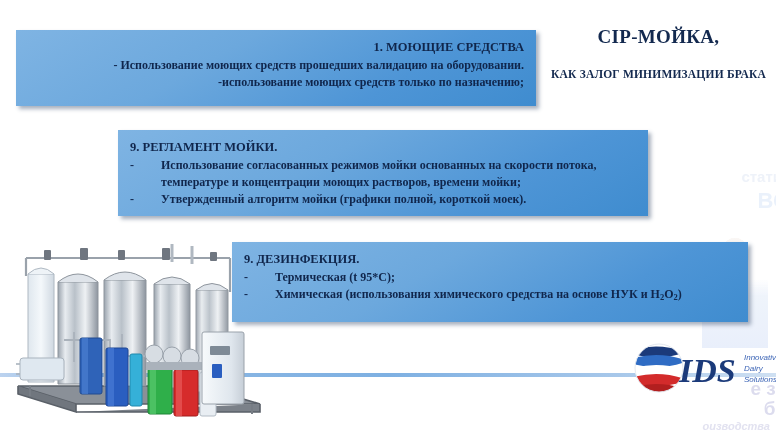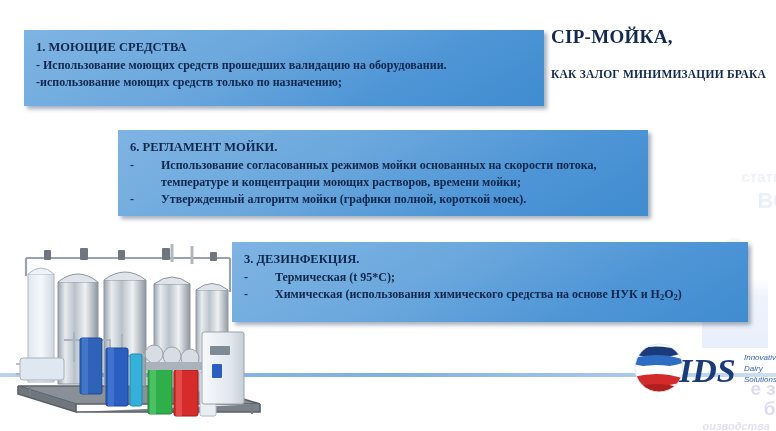--- a/index.html
+++ b/index.html
@@ -23,36 +23,36 @@
                  background:
                    radial-gradient(ellipse 20px 24px at 50% 26%, #f3ece6 0%, #faf7f4 70%, rgba(255,255,255,0) 72%),
                    linear-gradient(180deg, rgba(255,255,255,0) 45%, #eef3fb 58%, #e7eefb 100%);
                  opacity:.9; }
 
   
   .hline { position:absolute; left:0; top:373px; width:776px; height:4px;
            background:linear-gradient(90deg,#bcd3ef 0%, #8fb9e4 12%, #7eb0e2 50%, #a8c8ea 80%, #cfe0f2 100%); }
 
   
-  .title-block { position:absolute; right:10px; top:26px; text-align:left; }
+  .title-block { position:absolute; right:10px; top:26px; text-align:center; }
   .title-main { font-size:19px; font-weight:bold; color:#13294f; letter-spacing:.3px;
                 font-family:"Liberation Serif", serif; line-height:1.15; }
   .title-sub  { font-size:11.5px; font-weight:bold; color:#13294f; letter-spacing:.2px;
                 margin-top:20px; font-family:"Liberation Serif", serif; }
 
   
   .box { position:absolute; color:#10264c; font-weight:bold;
          background:linear-gradient(150deg,#7fb4e3 0%, #6ca8dd 38%, #4e95d6 72%, #3f8ccf 100%);
          box-shadow:3px 3px 4px rgba(60,80,110,.45);
          font-family:"Liberation Serif", serif; }
   .box-inner { padding:9px 12px 8px 12px; }
   .box h3 { font-size:12.5px; font-weight:bold; line-height:1.3; margin-bottom:2px; }
   .box p  { font-size:12px; font-weight:bold; line-height:1.42; }
 
-  #box-1 { left:24px;   top:30px;  width:520px; height:76px; }
+  #box-1 { left:16px;   top:30px;  width:520px; height:76px;text-align:right; }
   #box-2 { left:118px; top:130px; width:530px; height:86px; }
   #box-3 { left:232px; top:242px; width:516px; height:80px; }
 
   .bullets { list-style:none; }
   .bullets li { display:flex; font-size:12px; line-height:1.42; }
   .dash { width:16px; flex:0 0 16px; }
   .btxt { flex:1 1 auto;margin-left:15px; }
   sub { font-size:8.5px; vertical-align:-2px; }
 
   
@@ -193,37 +193,37 @@
   <div class="box" id="box-1">
     <div class="box-inner">
       <h3>1.   МОЮЩИЕ СРЕДСТВА</h3>
       <p>- Использование моющих средств прошедших валидацию на оборудовании.</p>
       <p>-использование моющих средств только по назначению;</p>
     </div>
   </div>
 
   <div class="box" id="box-2">
     <div class="box-inner">
-      <h3>6. РЕГЛАМЕНТ МОЙКИ.</h3>
+      <h3>9. РЕГЛАМЕНТ МОЙКИ.</h3>
       <ul class="bullets">
         <li>
           <span class="dash">-</span>
           <span class="btxt">Использование согласованных режимов мойки основанных на скорости потока, температуре и концентрации моющих растворов, времени мойки;</span>
         </li>
         <li>
           <span class="dash">-</span>
           <span class="btxt">Утвержденный алгоритм мойки (графики полной, короткой моек).</span>
         </li>
       </ul>
     </div>
   </div>
 
   <div class="box" id="box-3">
     <div class="box-inner">
-      <h3>3. ДЕЗИНФЕКЦИЯ.</h3>
+      <h3>9. ДЕЗИНФЕКЦИЯ.</h3>
       <ul class="bullets">
         <li>
           <span class="dash">-</span>
           <span class="btxt">Термическая (t 95*C);</span>
         </li>
         <li>
           <span class="dash">-</span>
           <span class="btxt"><span>Химическая (использования химического средства на основе НУК и H</span><sub>2</sub><span>O</span><sub>2</sub><span>)</span></span>
         </li>
       </ul>

